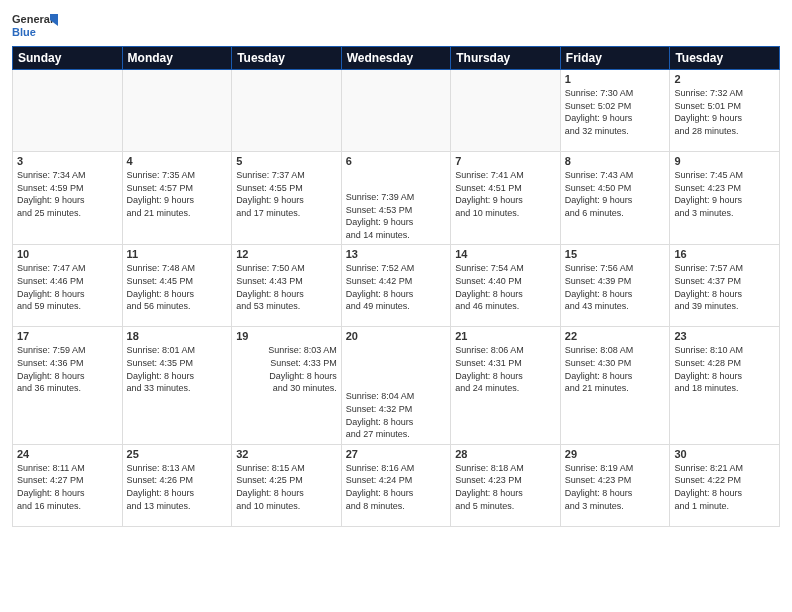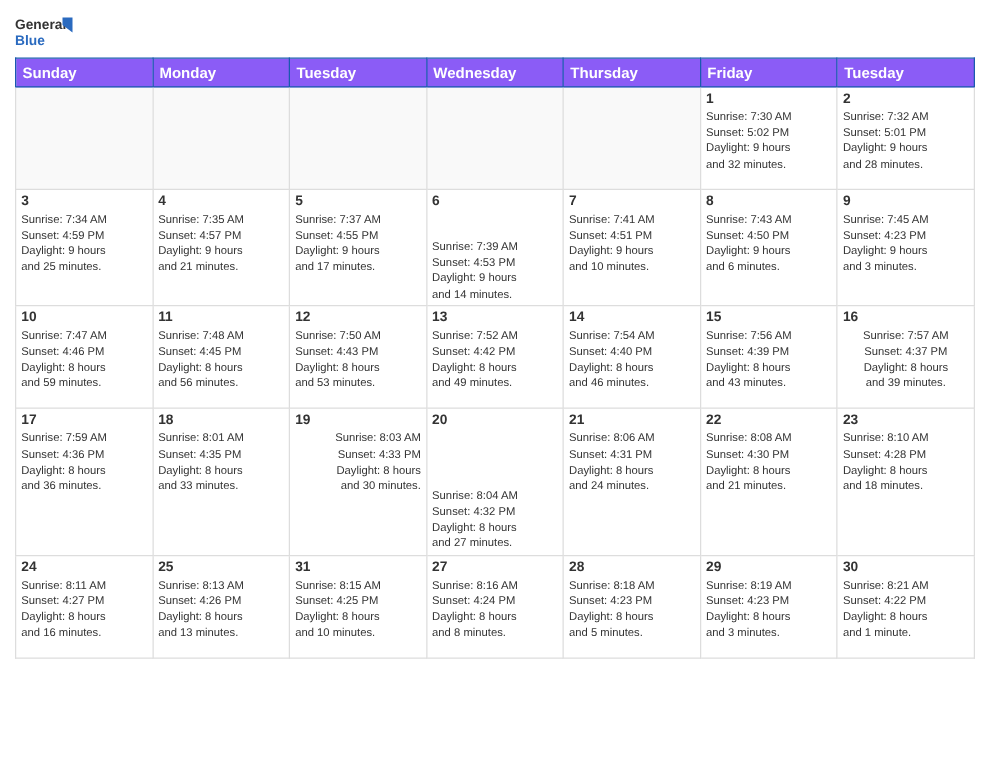--- a/index.html
+++ b/index.html
@@ -36,21 +36,21 @@
     }
     .subtitle {
       font-size: 14px;
       color: #555;
     }
     .calendar {
       width: 100%;
       border-collapse: collapse;
     }
     .calendar thead tr th {
-      background-color: #8b5cf6;
+      background-color: #0f172a;
       color: #fff;
       font-size: 12px;
       font-weight: bold;
       padding: 4px 5px;
       text-align: left;
       border: 1px solid #1a5aaf;
     }
     .calendar tbody tr td {
       vertical-align: top;
       font-size: 9.5px;
@@ -217,21 +217,21 @@
           </td>
           <td>
             <span class="day-number">15</span>
             <div class="day-info" style="white-space: pre-line;">Sunrise: 7:56 AM
 Sunset: 4:39 PM
 Daylight: 8 hours
 and 43 minutes.</div>
           </td>
           <td>
             <span class="day-number">16</span>
-            <div class="day-info" style="white-space: pre-line; text-align: center;">Sunrise: 7:57 AM
+            <div class="day-info" style="white-space: pre-line;">Sunrise: 7:57 AM
 Sunset: 4:37 PM
 Daylight: 8 hours
 and 39 minutes.</div>
           </td>
         </tr>
         <tr>
           <td>
             <span class="day-number">17</span>
             <div class="day-info" style="white-space: pre-line;">Sunrise: 7:59 AM
 Sunset: 4:36 PM
@@ -290,21 +290,21 @@
 and 16 minutes.</div>
           </td>
           <td>
             <span class="day-number">25</span>
             <div class="day-info" style="white-space: pre-line;">Sunrise: 8:13 AM
 Sunset: 4:26 PM
 Daylight: 8 hours
 and 13 minutes.</div>
           </td>
           <td>
-            <span class="day-number">31</span>
+            <span class="day-number">32</span>
             <div class="day-info" style="white-space: pre-line;">Sunrise: 8:15 AM
 Sunset: 4:25 PM
 Daylight: 8 hours
 and 10 minutes.</div>
           </td>
           <td>
             <span class="day-number">27</span>
             <div class="day-info" style="white-space: pre-line;">Sunrise: 8:16 AM
 Sunset: 4:24 PM
 Daylight: 8 hours

